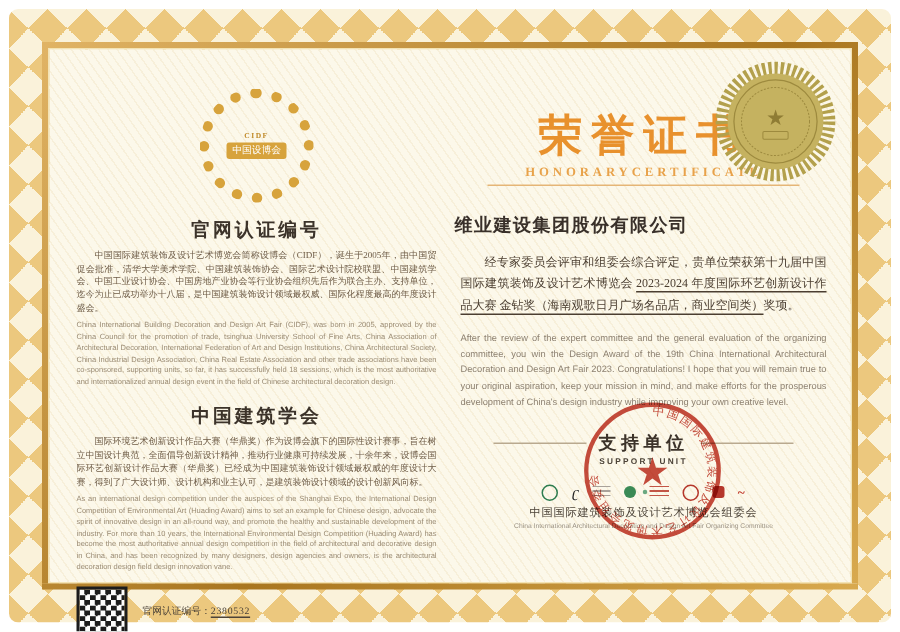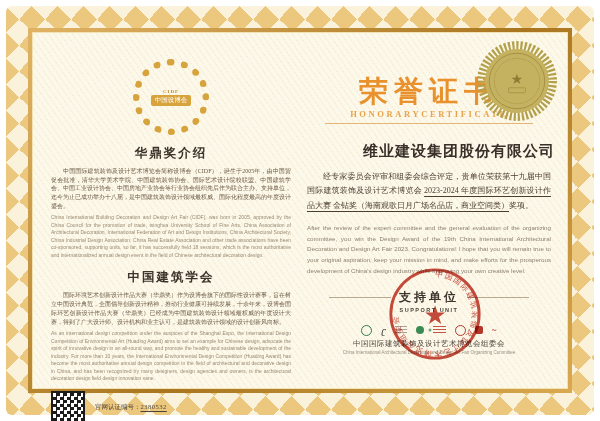--- a/index.html
+++ b/index.html
@@ -38,21 +38,21 @@
       background-size:7px 7px;}
   .cert-no{font-size:6.5px;color:#4c4338;}
   .cert-no .num{text-decoration:underline;text-underline-offset:2px;letter-spacing:.5px;}
 
   
   .r-title{margin-top:44px;text-align:center;font-size:29px;font-weight:bold;
            color:#e8912d;letter-spacing:6px;line-height:1;}
   .r-title-en{margin-top:3px;text-align:center;font-size:8.5px;font-weight:bold;
               color:#e8a24a;letter-spacing:2.6px;}
   .r-title-rule{width:208px;height:1px;background:#e5b576;margin:4px auto 0;}
-  .recipient{margin-top:18px;text-align:right;font-size:15px;font-weight:bold;
+  .recipient{margin-top:18px;text-align:left;font-size:12px;font-weight:bold;
              color:#39302a;letter-spacing:1px;}
   .r-body-cn{margin:9px 4px 0;font-size:8px;line-height:1.8;color:#4b3e31;
              text-align:justify;text-indent:2em;}
   .r-body-cn .uline{text-decoration:underline;text-underline-offset:3px;}
   .r-body-en{margin:10px 4px 0;font-size:6.2px;line-height:1.72;color:#8d8171;
              text-align:justify;font-family:"Liberation Sans","DejaVu Sans",sans-serif;}
   .support{margin-top:13px;display:flex;align-items:center;justify-content:center;gap:8px;}
   .support .rule{width:62px;height:1px;background:#b9a98f;}
   .support .t{font-size:12px;font-weight:bold;color:#3c332a;letter-spacing:3px;}
   .support-en{text-align:center;font-size:5.5px;font-weight:bold;color:#4c4338;
@@ -86,21 +86,21 @@
   <div class="frame"></div>
 
   <div class="paper">
 
     <div class="col col-left">
       <div class="cidf-logo">
         <span class="cidf-abbr">CIDF</span>
         <span class="cidf-name">中国设博会</span>
       </div>
 
-      <h2 class="sec-title">华鼎奖介绍</h2>
+      <h2 class="sec-title">官网认证编号</h2>
       <p class="p-cn">中国国际建筑装饰及设计艺术博览会简称设博会（CIDF），诞生于2005年，由中国贸促会批准，清华大学美术学院、中国建筑装饰协会、国际艺术设计院校联盟、中国建筑学会、中国工业设计协会、中国房地产业协会等行业协会组织先后作为联合主办、支持单位，迄今为止已成功举办十八届，是中国建筑装饰设计领域最权威、国际化程度最高的年度设计盛会。</p>
       <p class="p-en">China International Building Decoration and Design Art Fair (CIDF), was born in 2005, approved by the China Council for the promotion of trade, tsinghua University School of Fine Arts, China Association of Architectural Decoration, International Federation of Art and Design Institutions, China Architectural Society, China Industrial Design Association, China Real Estate Association and other trade associations have been co-sponsored, supporting units, so far, it has successfully held 18 sessions, which is the most authoritative and internationalized annual design event in the field of Chinese architectural decoration design.</p>
 
       <h2 class="sec-title">中国建筑学会</h2>
       <p class="p-cn">国际环境艺术创新设计作品大赛（华鼎奖）作为设博会旗下的国际性设计赛事，旨在树立中国设计典范，全面倡导创新设计精神，推动行业健康可持续发展，十余年来，设博会国际环艺创新设计作品大赛（华鼎奖）已经成为中国建筑装饰设计领域最权威的年度设计大赛，得到了广大设计师、设计机构和业主认可，是建筑装饰设计领域的设计创新风向标。</p>
       <p class="p-en">As an international design competition under the auspices of the Shanghai Expo, the International Design Competition of Environmental Art (Huading Award) aims to set an example for Chinese design, advocate the spirit of innovative design in an all-round way, and promote the healthy and sustainable development of the industry. For more than 10 years, the International Environmental Design Competition (Huading Award) has become the most authoritative annual design competition in the field of architectural and decorative design in China, and has been recognized by many designers, design agencies and owners, is the architectural decoration design field design innovation vane.</p>
 
       <div class="qr-row">
         <div class="qr"></div>
         <div class="cert-no">

